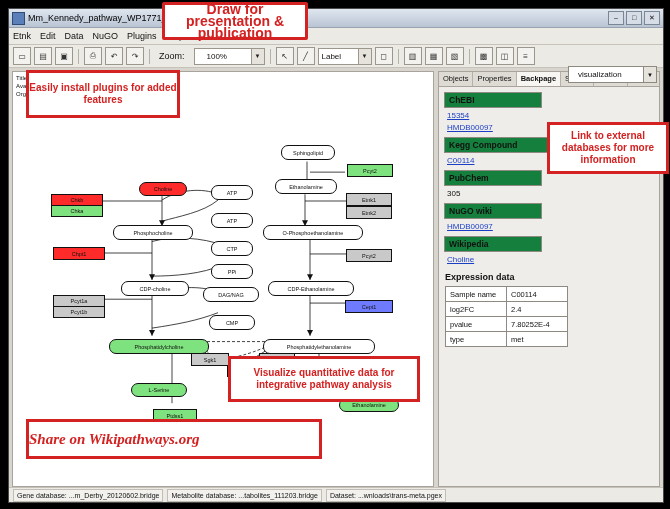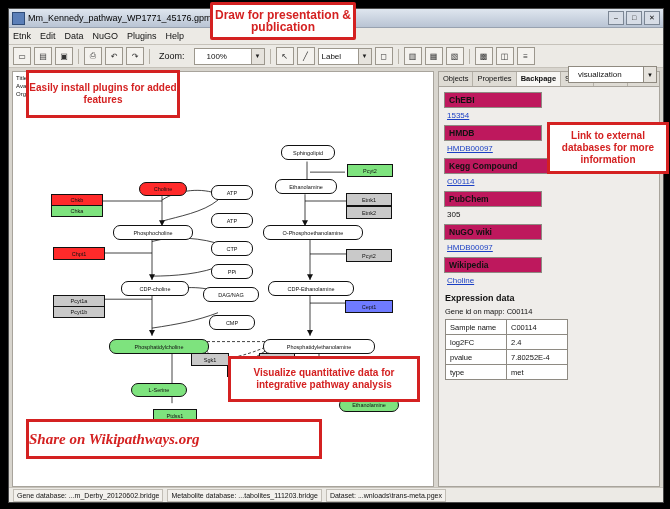--- a/index.html
+++ b/index.html
@@ -76,21 +76,21 @@
   .side-pane{
     flex:1;margin:3px 3px 0 4px;background:#efedea;border:1px solid #a8a49c;display:flex;flex-direction:column;
   }
   .tabs{display:flex;height:14px;background:#dedbd4;border-bottom:1px solid #a8a49c;}
   .tab{
     font-size:7.5px;padding:0 4px;line-height:14px;color:#111;border-right:1px solid #b5b1a8;
   }
   .tab.active{background:#f7f6f3;font-weight:bold;}
   .side-body{flex:1;overflow:hidden;padding:4px 5px;background:#efedea;}
   .sect-head{
-    background:#be185d;border:1px solid #8e8a82;font-size:8.5px;font-weight:bold;
+    background:#15803d;border:1px solid #8e8a82;font-size:8.5px;font-weight:bold;
     padding:2px 4px;margin-top:5px;width:88px;color:#111;
   }
   .sect-head.first{margin-top:1px;}
   .link{color:#1a3fc4;text-decoration:underline;font-size:8px;margin:3px 0 0 3px;display:block;}
   .plain{font-size:8px;margin:3px 0 0 3px;color:#111;}
   .expr-title{font-size:9px;font-weight:bold;margin:8px 0 4px 1px;color:#111;}
   .gene-line{font-size:7.5px;margin:2px 0 3px 1px;color:#111;}
   table.expr{border-collapse:collapse;font-size:7.5px;margin-left:1px;}
   table.expr td{border:1px solid #8e8a82;padding:1px 4px;background:#fff;color:#111;height:12px;}
   table.expr td.k{width:52px;}
@@ -358,37 +358,35 @@
         <div class="tab">Properties</div>
         <div class="tab active">Backpage</div>
         <div class="tab">Search</div>
         <div class="tab">Legend</div>
       </div>
       <div class="side-body">
 
         <div class="sect-head first">ChEBI</div>
         <a class="link" href="#">15354</a>
 
-        <div class="sect-head">HMDB</div>
         <a class="link" href="#">HMDB00097</a>
 
         <div class="sect-head" style="width:104px;">Kegg Compound</div>
         <a class="link" href="#">C00114</a>
 
         <div class="sect-head">PubChem</div>
         <div class="plain">305</div>
 
         <div class="sect-head">NuGO wiki</div>
         <a class="link" href="#">HMDB00097</a>
 
         <div class="sect-head">Wikipedia</div>
         <a class="link" href="#">Choline</a>
 
         <div class="expr-title">Expression data</div>
-        <div class="gene-line">Gene id on mapp: C00114</div>
 
         <table class="expr">
           <tbody>
               <tr>
             <td class="k">Sample name</td>
             <td class="v">C00114</td>
           </tr>
           <tr>
             <td class="k">log2FC</td>
             <td class="v">2.4</td>
@@ -407,21 +405,21 @@
     </div>
   </div>
 
   <div class="statusbar">
     <span class="cell">Gene database: ...m_Derby_20120602.bridge</span>
     <span class="cell">Metabolite database: ...tabolites_111203.bridge</span>
     <span class="cell">Dataset: ...wnloads\trans-meta.pgex</span>
   </div>
 </div>
 
-<div class="callout top" style="left:162px;top:2px;width:140px;height:32px;font-size:12px;margin-left:48px;">
+<div class="callout top" style="left:162px;top:2px;width:140px;height:32px;font-size:14px;">
   <span>Draw for presentation &amp; publication</span>
 </div>
 <div class="callout" style="left:26px;top:70px;width:148px;height:42px;font-size:10px;">
   <span>Easily install plugins for added features</span>
 </div>
 <div class="callout" style="left:547px;top:122px;width:116px;height:46px;font-size:10px;">
   <span>Link  to external databases  for more information</span>
 </div>
 <div class="callout" style="left:228px;top:356px;width:186px;height:40px;font-size:10px;">
   <span>Visualize quantitative data  for integrative pathway analysis</span>

